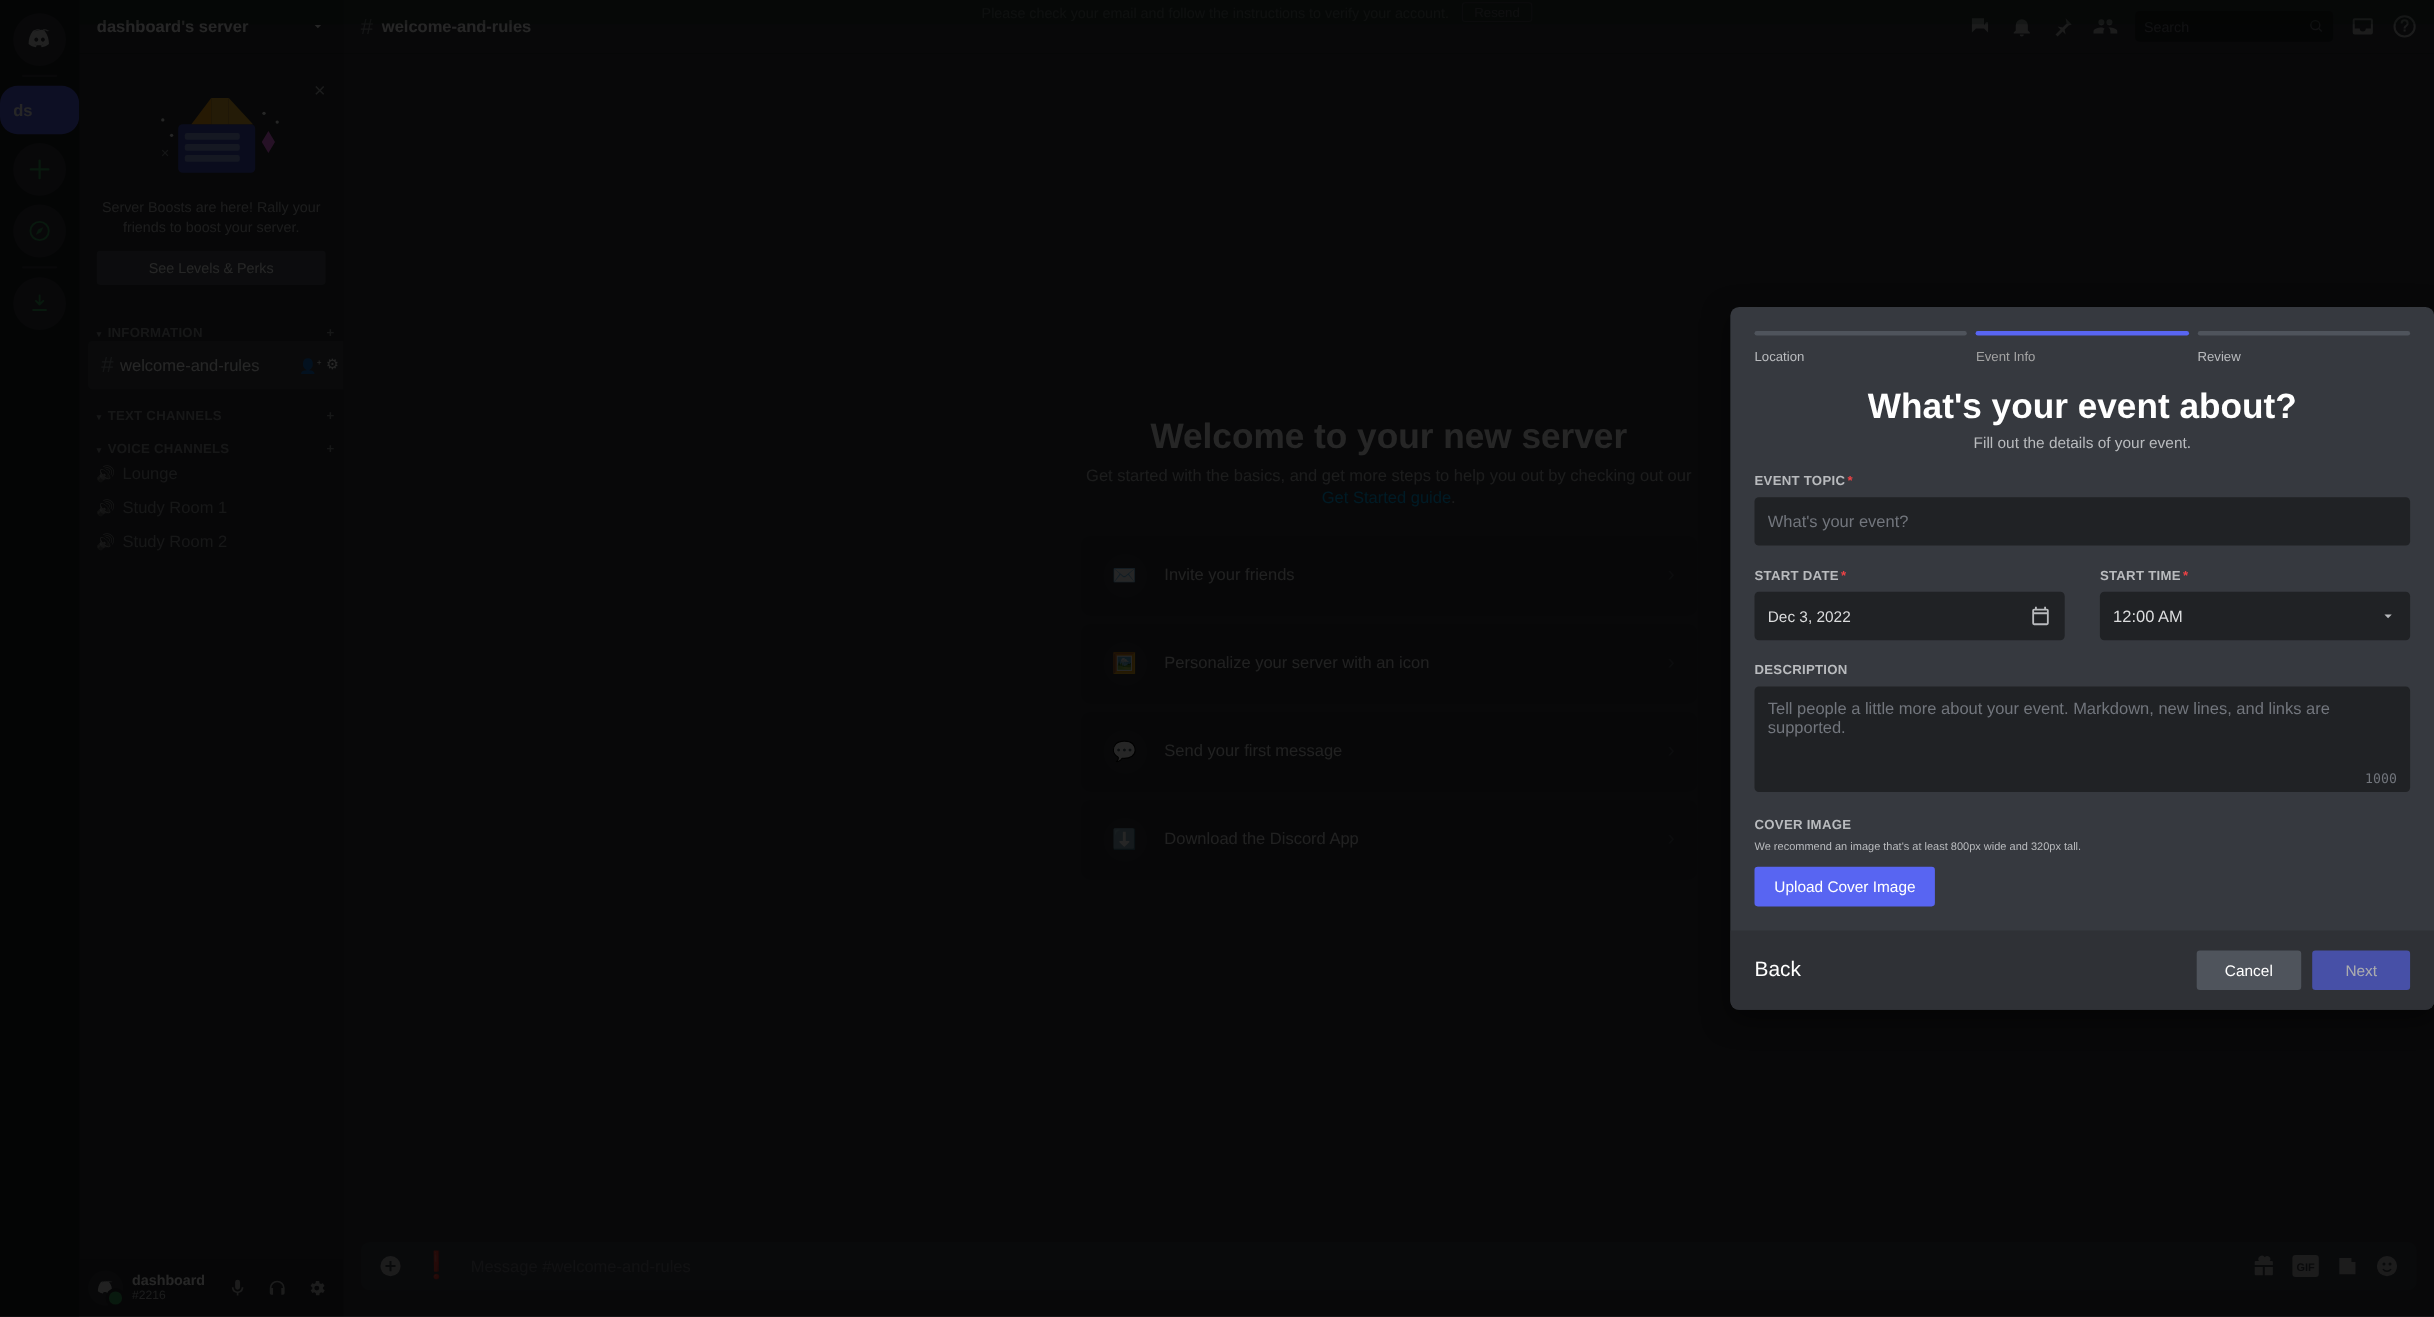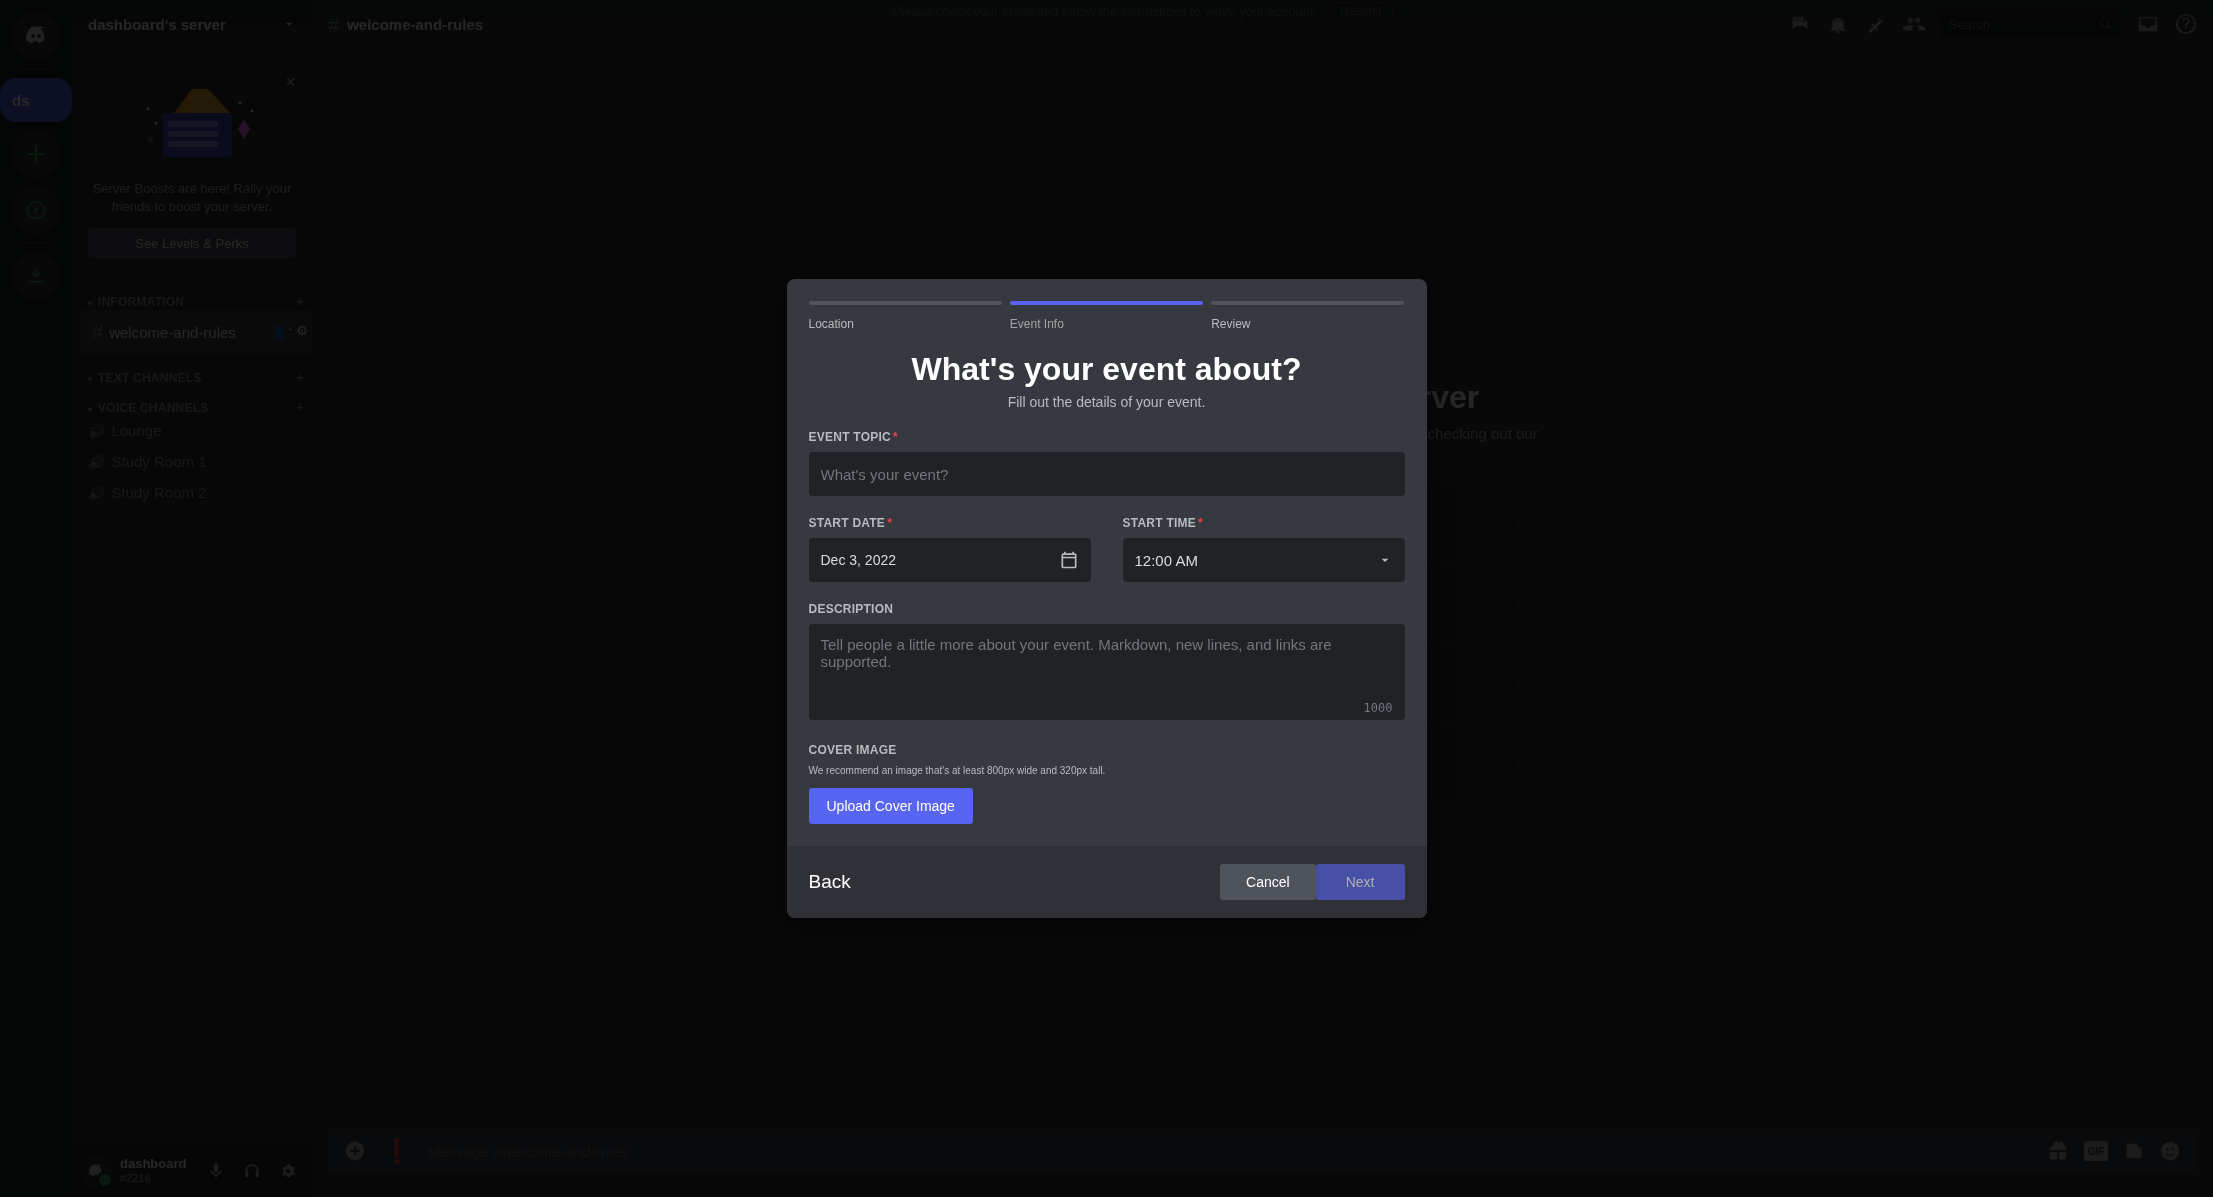--- a/index.html
+++ b/index.html
@@ -47,21 +47,21 @@
     .welcome a { color:#00aff4; }
     .wopts { margin-top:24px; display:flex; flex-direction:column; gap:8px; }
     .wopt { background:#2f3136; border-radius:8px; padding:16px 20px; display:flex; align-items:center; gap:16px; color:#dcddde; font-size:15px; font-weight:500; text-align:left; }
     .wopt .ic { width:40px; height:40px; border-radius:50%; background:#36393f; flex-shrink:0; display:flex; align-items:center; justify-content:center; font-size:18px; }
     .wopt .arr { margin-left:auto; color:#4f545c; font-size:20px; }
     .compose { margin:0 16px 24px; background:#40444b; border-radius:8px; height:44px; display:flex; align-items:center; padding:0 16px; gap:16px; color:#72767d; }
     .compose .msg { flex:1; font-size:15px; }
     .compose .acts { display:flex; gap:14px; color:#b9bbbe; font-size:20px; }
 
     
-    .scrim { position:absolute; inset:0; background:rgba(0,0,0,.85); display:flex; align-items:center; justify-content:center; z-index:100; }
+    .scrim { position:absolute; inset:0; background:rgba(0,0,0,.85); display:flex; align-items:center; justify-content:flex-end; z-index:100; }
     .modal { width:640px; background:#36393f; border-radius:8px; overflow:hidden; box-shadow:0 8px 24px rgba(0,0,0,.5); }
     .steps { display:flex; gap:8px; padding:22px 22px 0; }
     .step { flex:1; }
     .step .bar { height:4px; border-radius:2px; background:#4f545c; margin-bottom:12px; }
     .step.act .bar { background:#5865f2; }
     .step .lbl { font-size:12px; color:#b9bbbe; }
     .step.act .lbl { color:#a3a3a3; }
     .step.done .bar { background:#4f545c; }
     .mbody { padding:16px 22px 22px; }
     .mtitle { text-align:center; color:#fff; font-size:32px; font-weight:700; margin-top:4px; }
@@ -78,21 +78,21 @@
     .ta-wrap { position:relative; margin-top:20px; }
     .ta { height:96px; padding:12px; resize:none; }
     .ta::placeholder, .inp::placeholder { color:#72767d; }
     .count { position:absolute; right:12px; bottom:8px; font-size:12px; color:#72767d; font-family:Consolas,monospace; }
     .cover { margin-top:20px; }
     .cover .hint { font-size:10px; color:#b9bbbe; margin:6px 0 12px; }
     .upl { background:#5865f2; border:none; color:#fff; font-size:14px; font-weight:500; padding:10px 18px; border-radius:3px; }
     .mfoot { background:#2f3136; padding:18px 22px; display:flex; align-items:center; }
     .mfoot .back { background:none; border:none; color:#fff; font-size:19px; font-weight:500; }
     .mfoot .sp { flex:1; }
-    .mfoot .cancel { background:#4f545c; border:none; color:#fff; font-size:14px; font-weight:500; padding:10px 26px; border-radius:3px; margin-right:0; }
+    .mfoot .cancel { background:#4f545c; border:none; color:#fff; font-size:14px; font-weight:500; padding:10px 26px; border-radius:3px; margin-right:10px; }
     .mfoot .next { background:#5865f2; border:none; color:#fff; font-size:14px; font-weight:500; padding:10px 30px; border-radius:3px; opacity:.6; }
 
     
     .banner { position:absolute; top:0; left:72px; right:0; height:22px; background:#0a2a12; color:#d8ffd8; font-size:13px; display:flex; align-items:center; justify-content:center; gap:12px; opacity:.25; z-index:1; }
     .banner button { background:transparent; border:1px solid #888; color:#ddd; padding:1px 10px; border-radius:3px; font-size:12px; }
 
     svg { display:block; }
   </style>
 </head>
 <body>

